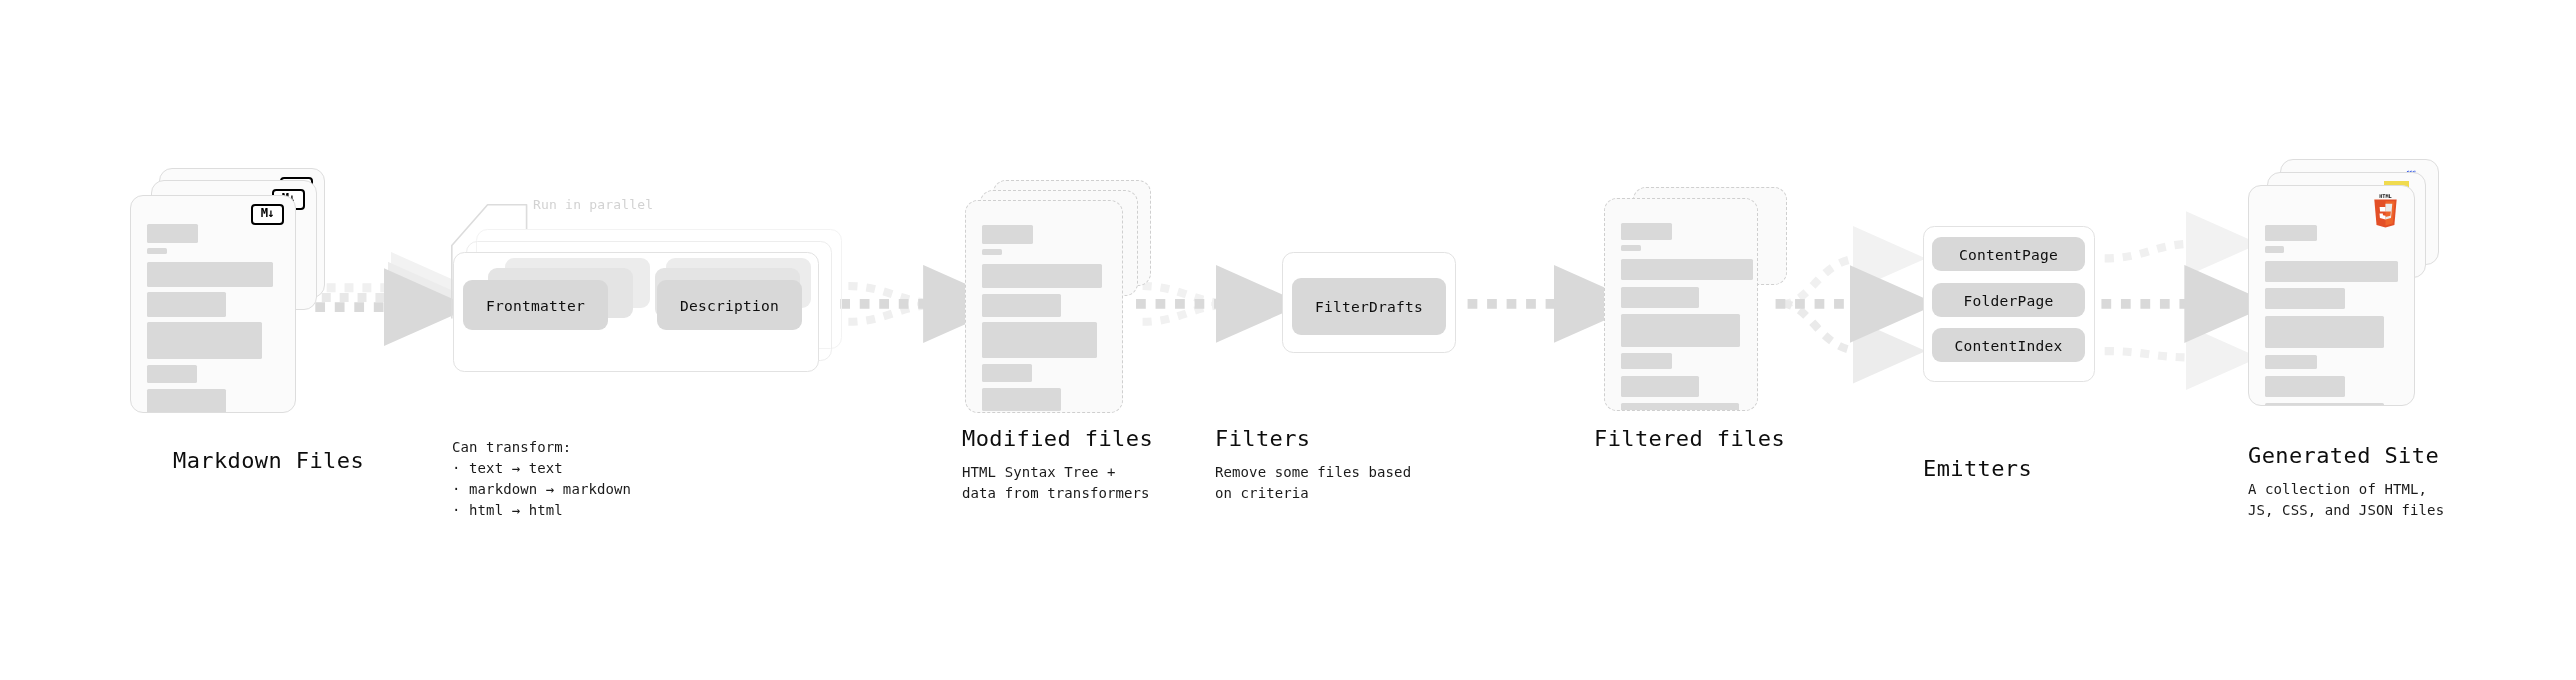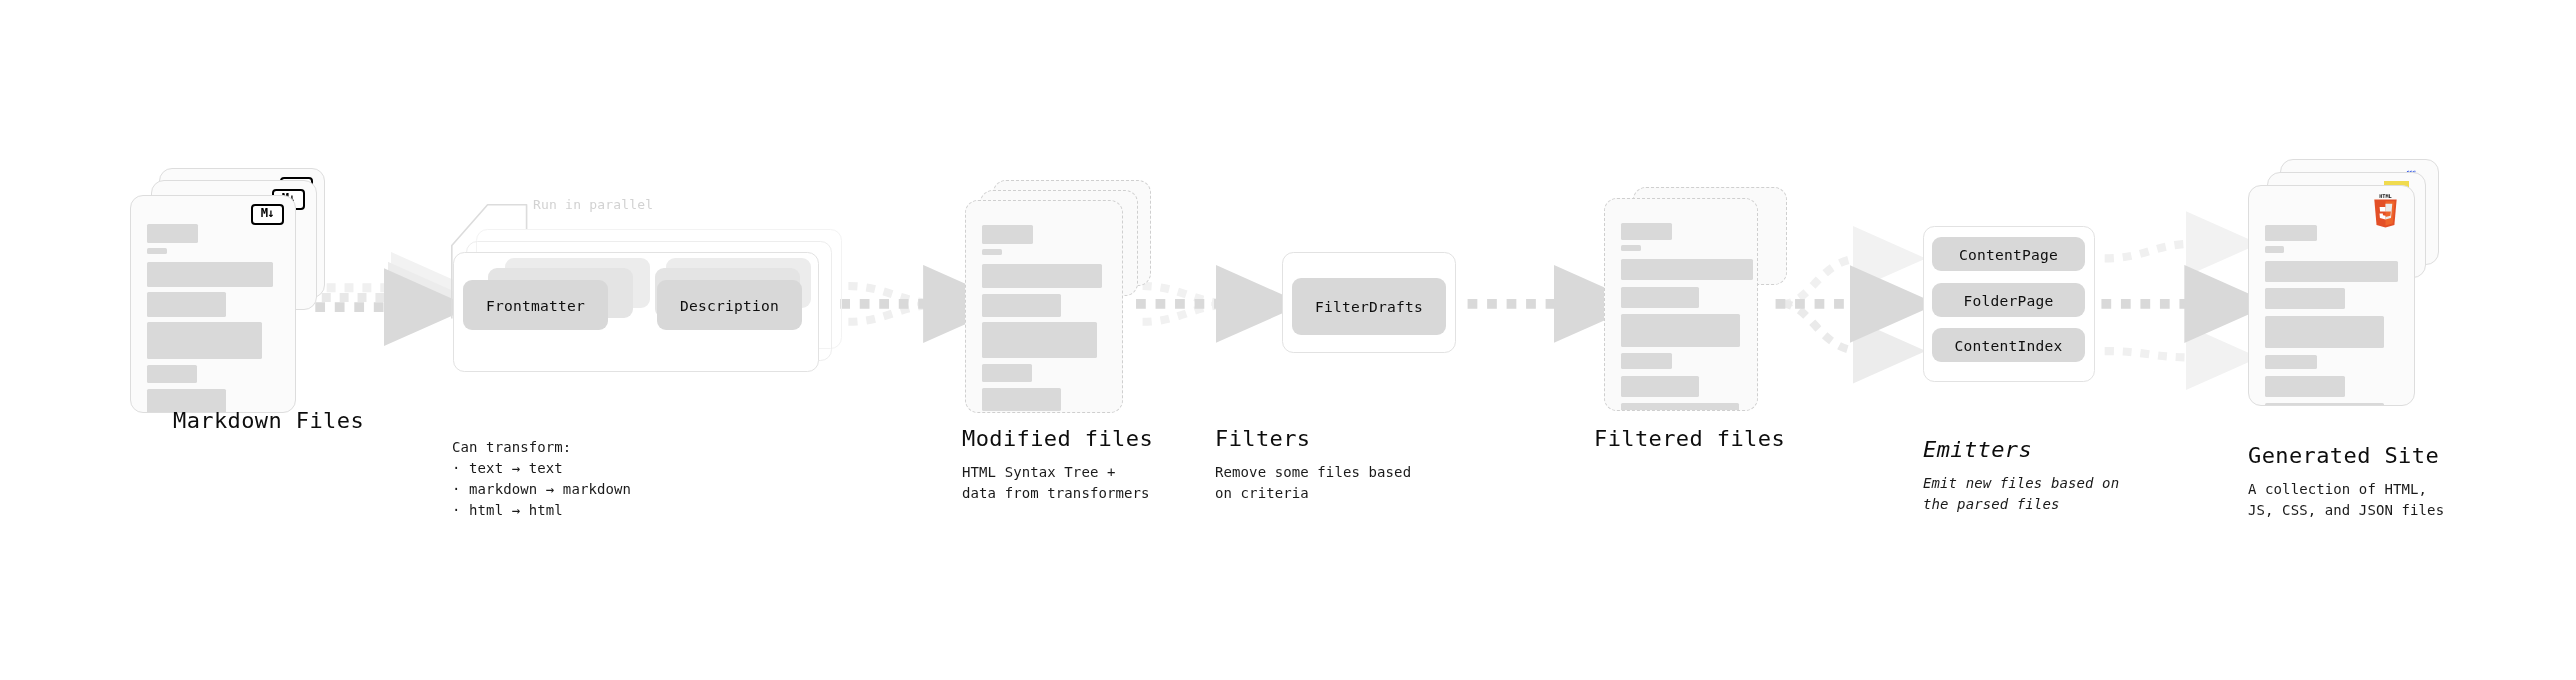--- a/index.html
+++ b/index.html
@@ -266,21 +266,21 @@
           <div class="bar" style="width:50px;height:18px;margin-top:5.7px;"></div>
           <div class="bar" style="width:79px;height:24.4px;margin-top:5.7px;"></div>
 
         </div>
         <div class="md-badge" style="right:11.4px;top:8.1px;">
             <span>M↓</span>
           </div>
       </div>
     </div>
 
-    <div class="caption" style="left:126px;top:408px;width:268px;padding-left:47px;">
+    <div class="caption" style="left:126px;top:448px;width:268px;padding-left:47px;">
       <div class="caption-title">Markdown Files</div>
     </div>
   </div>
 
   <div class="stage" style="left:0;width:894px;">
 
     <div class="panel faded2" style="left:476px;top:229px;width:366px;height:120px;"></div>
     <div class="panel faded1" style="left:466px;top:241px;width:366px;height:120px;"></div>
     <div class="panel" style="left:453px;top:252px;width:366px;height:120px;background:#ffffff;">
     </div>
@@ -369,24 +369,22 @@
     <div class="chip" style="left:1932px;top:237px;width:153px;height:34px;">
       <span>ContentPage</span>
     </div>
     <div class="chip" style="left:1932px;top:283px;width:153px;height:34px;align-items:center;">
       <span>FolderPage</span>
     </div>
     <div class="chip" style="left:1932px;top:328px;width:153px;height:34px;">
       <span>ContentIndex</span>
     </div>
 
-    <div class="caption" style="left:1923px;top:437px;width:309px;font-style:italic;">
+    <div class="caption" style="left:1923px;top:456px;width:309px;">
       <div class="caption-title">Emitters</div>
-      <div class="caption-sub">Emit new files based on
-the parsed files</div>
     </div>
   </div>
 
   <div class="stage" style="left:0;width:2576px;">
 
     <div class="doc" style="left:2280px;top:159px;width:159px;height:106px;">
       <div class="css-badge" style="right:14.6px;top:6.5px;">
         <div class="css-txt">CSS</div>
         <div class="css-rule"></div>
       </div>

